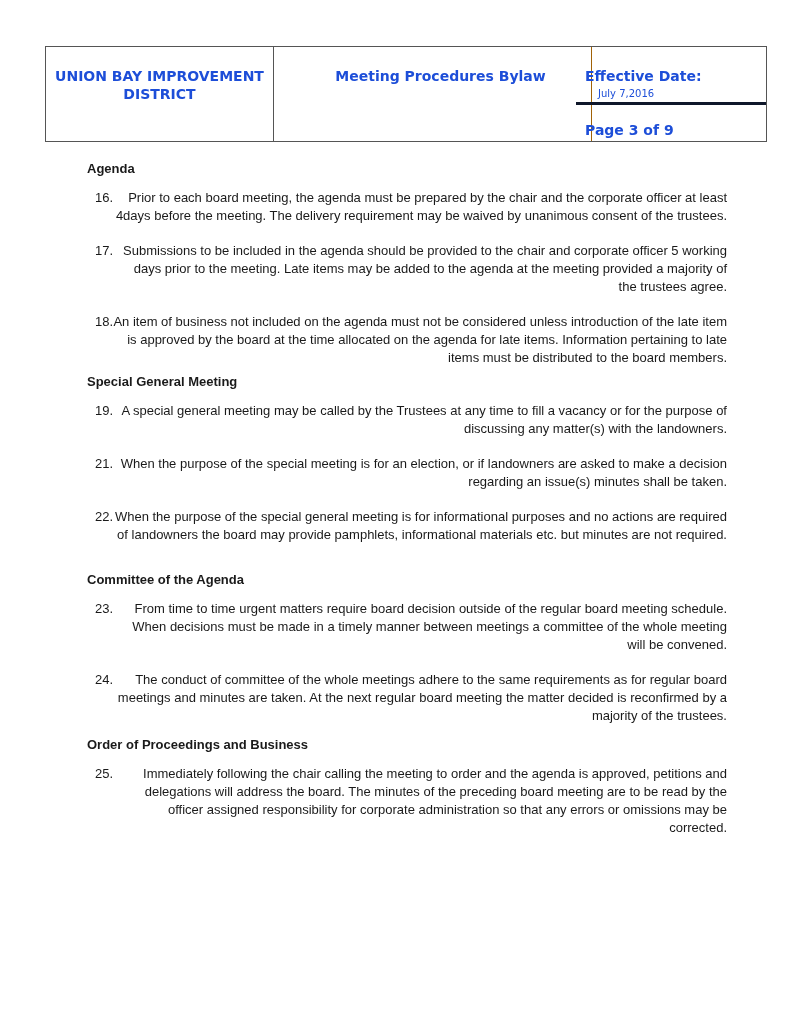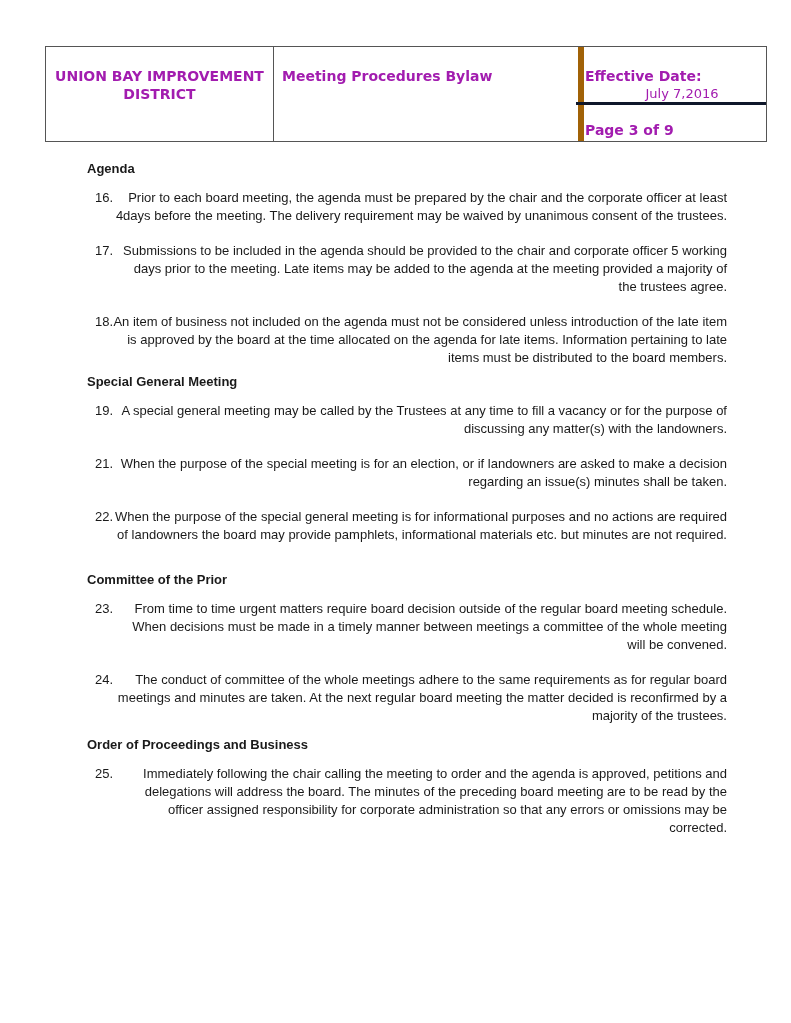--- a/index.html
+++ b/index.html
@@ -1,21 +1,21 @@
 <!DOCTYPE html>
 <html><head>
 <meta charset="utf-8">
 <style>
   html, body { margin: 0; padding: 0; background: #ffffff; }
   body { width: 791px; height: 1023px; position: relative; overflow: hidden; color: #1a1a1a; }
-  .hdr { position: absolute; left: 45px; top: 46px; width: 722px; height: 96px; border: 1px solid #555; box-sizing: border-box; font-family: "DejaVu Sans", sans-serif; font-weight: bold; font-size: 14px; color: #a21caf; }
+  .hdr { position: absolute; left: 45px; top: 46px; width: 722px; height: 96px; border: 1px solid #555; box-sizing: border-box; font-family: "DejaVu Sans", sans-serif; font-weight: bold; font-size: 14px; color: #1d4ed8; }
   .hdr .c1 { position: absolute; left: 0; top: 0; width: 228px; height: 94px; border-right: 1px solid #555; text-align: center; padding-top: 20px; box-sizing: border-box; line-height: 18px; }
-  .hdr .c2 { position: absolute; left: 236px; top: 0; width: 302px; height: 94px; border-right: 6px solid #a16207; padding-top: 20px; box-sizing: border-box; line-height: 18px; }
+  .hdr .c2 { position: absolute; left: 244px; top: 0; width: 302px; height: 94px; border-right: 1px solid #a16207; text-align: center; padding-top: 20px; box-sizing: border-box; line-height: 18px; }
   .hdr .c3 { position: absolute; left: 530px; top: 0; width: 190px; height: 58px; border-bottom: 3px solid #0f172a; padding: 20px 0 0 9px; box-sizing: border-box; line-height: 18px; }
-  .hdr .c3 .date { font-weight: normal; font-size: 13px; padding-left: 13px; font-family: "DejaVu Sans", sans-serif; text-align: center; }
+  .hdr .c3 .date { font-weight: normal; font-size: 10px; padding-left: 13px; font-family: "DejaVu Sans", sans-serif; }
   .hdr .c4 { position: absolute; left: 530px; top: 58px; width: 190px; height: 36px; padding: 16px 0 0 9px; box-sizing: border-box; line-height: 18px; }
   .content { position: absolute; left: 87px; top: 160px; width: 640px; font-family: "Liberation Sans", sans-serif; font-size: 13px; line-height: 18px; }
   .sec-title { font-weight: bold; margin: 0 0 11px 0; }
   .item { display: flex; margin-bottom: 17px; text-align: right; }
   .item .num { width: 26px; flex: 0 0 26px; }
   .item .txt { flex: 1; }
   .sec { margin-bottom: 0; }
 </style>
 </head>
 <body>
@@ -62,21 +62,21 @@
     <div class="item">
         <span class="num">21.</span>
         <span class="txt">When the purpose of the special meeting is for an election, or if landowners are asked to make a decision regarding an issue(s) minutes shall be taken.</span>
       </div>
     <div class="item" style="margin-bottom:27px">
         <span class="num">22.</span>
         <span class="txt">When the purpose of the special general meeting is for informational purposes and no actions are required of landowners the board may provide pamphlets, informational materials etc. but minutes are not required.</span>
       </div>
   </div>
   <div class="sec">
-    <div class="sec-title">Committee of the Prior</div>
+    <div class="sec-title">Committee of the Agenda</div>
     <div class="item">
         <span class="num">23.</span>
         <span class="txt">From time to time urgent matters require board decision outside of the regular board meeting schedule.  When decisions must be made in a timely manner between meetings a committee of the whole meeting will be convened.</span>
       </div>
     <div class="item" style="margin-bottom:11px">
         <span class="num">24.</span>
         <span class="txt">The conduct of committee of the whole meetings adhere to the same requirements as for regular board meetings and minutes are taken.  At the next regular board meeting the matter decided is reconfirmed by a majority of the trustees.</span>
       </div>
   </div>
   <div class="sec">

